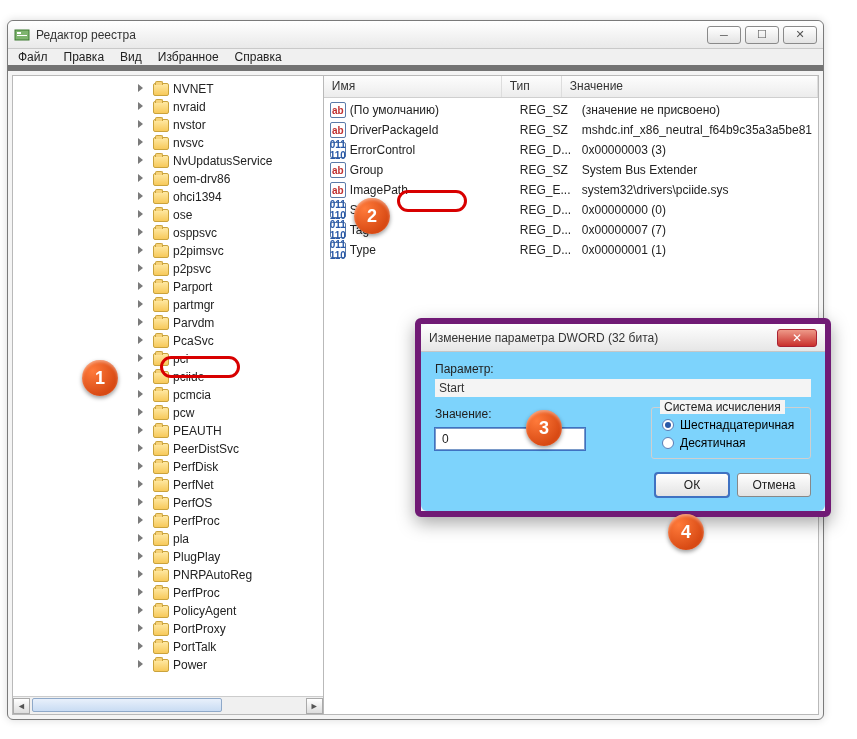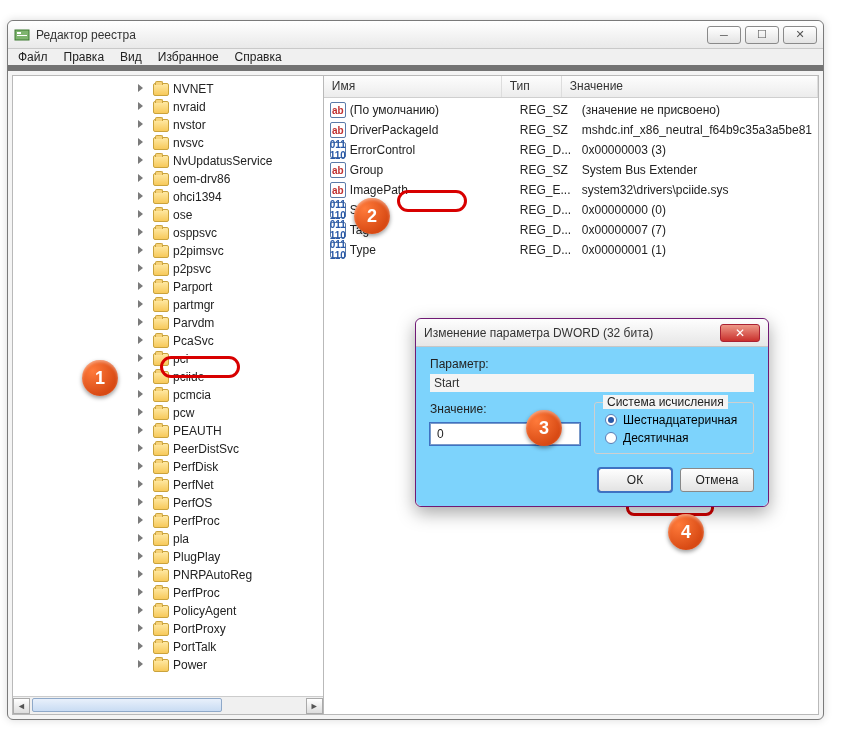--- a/index.html
+++ b/index.html
@@ -37,21 +37,21 @@
   .list-row{ display:flex; align-items:center; height:20px; padding-left:6px;}
   .val-icon{ width:16px; height:16px; margin-right:4px; border:1px solid #5b7aa8; border-radius:2px; display:flex; align-items:center; justify-content:center; font-size:10px; font-weight:bold;}
   .val-icon.sz{ background:#fff; color:#c03030;}
   .val-icon.dw{ background:#fff; color:#2a5aa8;}
   .cell-name{width:170px; overflow:hidden; text-overflow:ellipsis; white-space:nowrap;}
   .cell-type{width:62px; overflow:hidden; white-space:nowrap; text-overflow:ellipsis;}
   .cell-val{flex:1; overflow:hidden; white-space:nowrap; text-overflow:ellipsis; padding-right:6px;}
   .list-row .txt{color:#222;}
 
   
-  .dialog{ position:absolute; left:415px; top:318px; width:354px; background:#f4f4f4; border:1px solid #701a75; border-radius:6px; box-shadow:0 6px 18px rgba(0,0,0,0.35); z-index:40;}
+  .dialog{ position:absolute; left:415px; top:318px; width:416px; background:#f4f4f4; border:6px solid #701a75; border-radius:6px; box-shadow:0 6px 18px rgba(0,0,0,0.35); z-index:40;}
   .dlg-title{ height:28px; background:linear-gradient(#fefefe,#e6e6e6); border-bottom:1px solid #c6c6c6; display:flex; align-items:center; padding:0 8px; border-radius:6px 6px 0 0;}
   .dlg-title .t{flex:1; color:#333;}
   .dlg-close{ width:40px; height:18px; border:1px solid #a23; background:linear-gradient(#e98,#c9302c); border-radius:3px; color:#fff; display:flex; align-items:center; justify-content:center;}
   .dlg-body{ padding:10px 14px 14px 14px; background:#7dd3fc; border-radius:0 0 6px 6px;}
   .dlg-label{ color:#222; margin-bottom:3px;}
   .dlg-ro{ background:#f4f4f4; padding:2px 4px; color:#333; margin-bottom:10px;}
   .dlg-row{ display:flex; gap:14px;}
   .dlg-left{ flex:1;}
   .dlg-input{ width:150px; height:22px; border:1px solid #7a9ac9; background:#fff; padding:2px 6px; color:#222; margin-top:4px; outline:1px solid #3f72c2;}
   .fieldset{ border:1px solid #cfcfcf; border-radius:3px; padding:6px 10px 8px 10px; width:160px; position:relative;}

